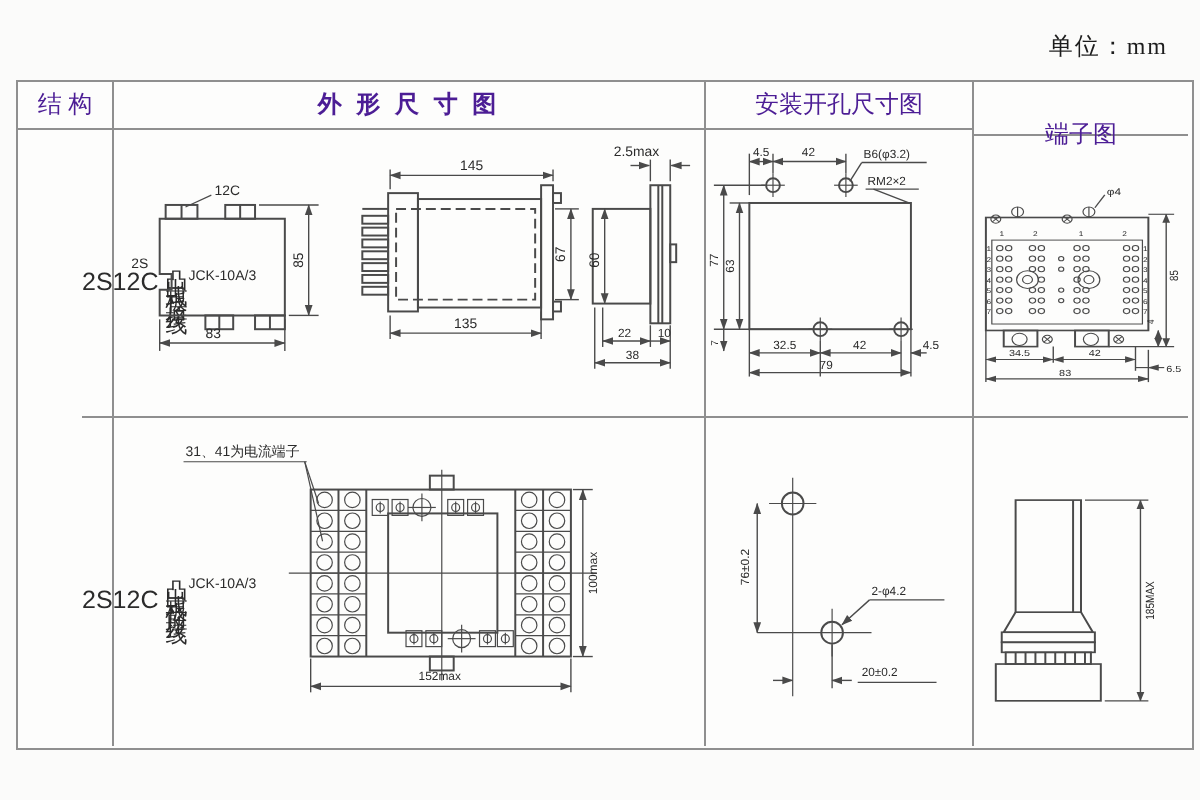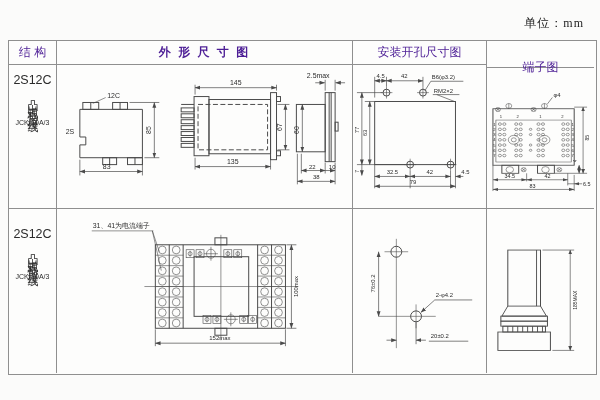--- a/index.html
+++ b/index.html
@@ -6,21 +6,21 @@
   body{width:600px;height:400px;background:#fbfbfa;font-family:"Liberation Sans","DejaVu Sans",sans-serif;color:#2b2b2b;position:relative;overflow:hidden;}
   .unit{position:absolute;top:15px;right:16px;font-size:12px;letter-spacing:1px;color:#1d1d1d;font-family:Liberation Serif, serif;}
   .dwg-table{position:absolute;left:8px;top:40px;width:589px;height:335px;display:grid;
              grid-template-columns:48px 296px 134px 107px;grid-template-rows:24px 144px 164px;
              border:1.5px solid #8f8f8f;box-sizing:border-box;background:#fdfdfc;}
   .cell{border-right:1.5px solid #8f8f8f;border-bottom:1.5px solid #8f8f8f;box-sizing:border-box;position:relative;}
   .last-col{border-right:none;margin-top:26px;}
   .last-row{border-bottom:none;}
   .hdr{display:flex;align-items:center;justify-content:center;font-size:12px;color:#4c1d95;white-space:pre;}
   .hdr-outline{letter-spacing:2px;font-weight:bold;}
-  .label-cell{display:flex;flex-direction:column;align-items:center;}
+  .label-cell{display:flex;flex-direction:row;align-items:center;margin-left:32px;}
   .model{font-size:12.5px;margin-top:8px;}
   .mount{writing-mode:vertical-rl;text-orientation:upright;font-size:11px;letter-spacing:3.5px;margin-top:4px;}
   .code{font-size:7px;margin-top:3px;white-space:nowrap;}
   .r2pad .model{margin-top:18px;}
   .cell svg{position:absolute;left:0;top:0;width:100%;height:100%;}
   svg text{fill:#2b2b2b;font-size:7px;font-family:"Liberation Sans","DejaVu Sans",sans-serif;}
   svg text.t6{font-size:6px;} svg text.t55{font-size:5.5px;} svg text.t5{font-size:5px;} svg text.t4{font-size:4.2px;}
   .ln{stroke:#4a4a4a;stroke-width:1;fill:none;}
   .thin{stroke:#4a4a4a;stroke-width:.6;fill:none;}
   .dim{stroke:#4a4a4a;stroke-width:.7;fill:none;}

